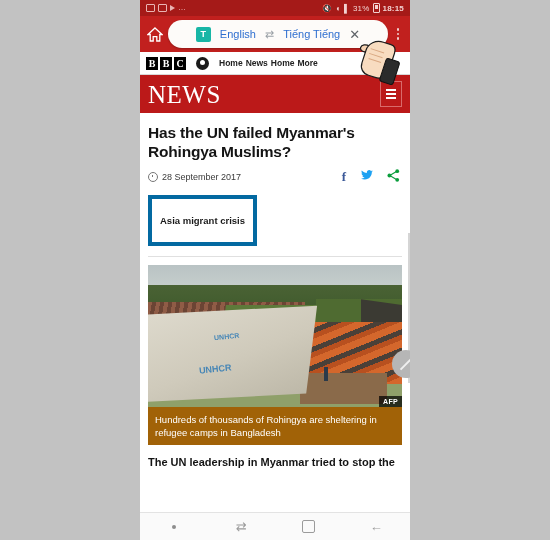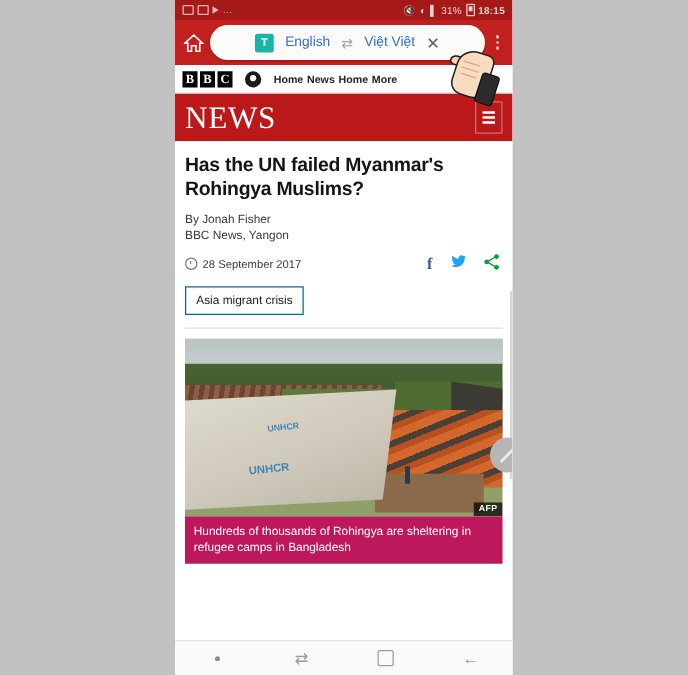--- a/index.html
+++ b/index.html
@@ -110,22 +110,22 @@
   .clockico{
     width:8px;height:8px;border:1px solid #777;border-radius:50%;position:relative;
   }
   .clockico:after{content:"";position:absolute;left:3px;top:1.5px;width:1px;height:2.5px;background:#777;}
   .social{display:flex;align-items:center;gap:14px;}
   .fb{color:#3b5998;font-size:13px;font-weight:bold;font-family:"Liberation Serif",serif;}
   .tw{color:#1da1f2;font-size:12px;}
   .sh{color:#0a9d3c;font-size:12px;}
 
   .tag{
-    display:inline-block;margin:10px 0 0 8px;padding:5px 8px;border:1px solid #0369a1;
-    font-size:9.5px;font-weight:normal;color:#1a1a1a;background:#fff;
+    display:inline-block;margin:10px 0 0 8px;padding:16px 8px;border:4px solid #0369a1;
+    font-size:9.5px;font-weight:bold;color:#1a1a1a;background:#fff;
   }
   .divider{height:1px;background:#e0e0e0;margin:10px 8px 0 8px;}
 
   
   .figure{margin:8px 8px 0 8px;position:relative;}
   .photo{
     position:relative;width:100%;height:142px;overflow:hidden;background:#8fa06a;
   }
   .sky{position:absolute;left:0;top:0;width:100%;height:22%;
     background:linear-gradient(#b9c3c4,#cbd2cf);}
@@ -153,21 +153,21 @@
     background:repeating-linear-gradient(-22deg,#d4672c 0 7px,#b8501f 7px 12px,#4a4038 12px 17px);
   }
   .dirt{position:absolute;right:6%;bottom:2%;width:34%;height:22%;background:#8a6a4a;}
   .person{position:absolute;right:29%;bottom:18%;width:4px;height:14px;background:#2b3a4a;}
   .dark-r{position:absolute;right:0;top:26%;width:16%;height:26%;background:#3b3a33;transform:skewY(8deg);}
   .afp{
     position:absolute;right:0;bottom:0;background:rgba(0,0,0,.72);color:#fff;
     font-size:7px;font-weight:bold;padding:2px 4px;letter-spacing:.3px;
   }
   .caption{
-    background:#be185d;color:#fff;font-size:9.5px;line-height:13px;
+    background:#a16207;color:#fff;font-size:9.5px;line-height:13px;
     padding:6px 7px;
   }
 
   .bodytext{
     padding:10px 8px 0 8px;font-size:11px;font-weight:bold;color:#141414;line-height:15px;
   }
   .bodytext .cut{display:block;height:5px;overflow:hidden;}
 
   
   .thumb{
@@ -221,21 +221,21 @@
     <div class="trow">
       <div class="home-ico">
         <svg width="16" height="15" viewBox="0 0 16 15">
           <path d="M8 1 L15 7.5 L12.8 7.5 L12.8 14 L9.8 14 L9.8 9.6 L6.2 9.6 L6.2 14 L3.2 14 L3.2 7.5 L1 7.5 Z" fill="none" stroke="#ffffff" stroke-width="1.3"></path>
         </svg>
       </div>
       <div class="tbar">
         <span class="tbadge">T</span>
         <span class="tlang">English</span>
         <span class="tswap">⇄</span>
-        <span class="tlang">Việt Việt</span>
+        <span class="tlang">Tiếng Tiếng</span>
         <span class="tclose">✕</span>
       </div>
       <div class="kebab">
         <i></i>
           <i></i>
           <i></i>
       </div>
     </div>
 
     <div class="bbcnav">
@@ -260,24 +260,20 @@
           <i></i>
           <i></i>
       </div>
     </div>
 
     <div class="content">
 
 
       <div class="headline">Has the UN failed Myanmar's Rohingya Muslims?</div>
 
-      <div class="byline">
-        <div>By Jonah Fisher</div>
-        <div>BBC News, Yangon</div>
-      </div>
 
       <div class="metarow">
         <div class="datewrap">
           <span class="clockico"></span>
           <span>28 September 2017</span>
         </div>
         <div class="social">
           <span class="fb">f</span>
           <span class="tw">
             <svg width="13" height="11" viewBox="0 0 13 11">
@@ -311,20 +307,21 @@
           <div class="person"></div>
           <div class="tarp"></div>
           <div class="unhcr a">UNHCR</div>
           <div class="unhcr b">UNHCR</div>
           <div class="afp">AFP</div>
         </div>
         <div class="caption">Hundreds of thousands of Rohingya are sheltering in refugee camps in Bangladesh</div>
       </div>
 
       <div class="bodytext">
+        <div>The UN leadership in Myanmar tried to stop the</div>
         <span class="cut"></span>
       </div>
 
       <div class="vscroll"></div>
       <div class="thumb"></div>
     </div>
 
     <div class="navbar">
       <div class="nb">
           <span class="nb-dot"></span>

